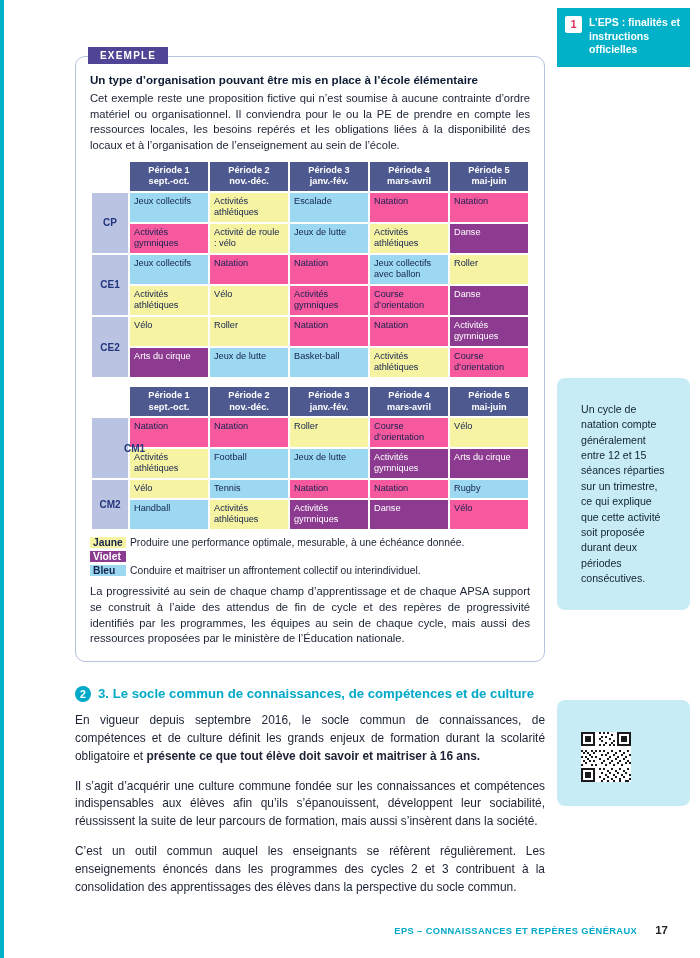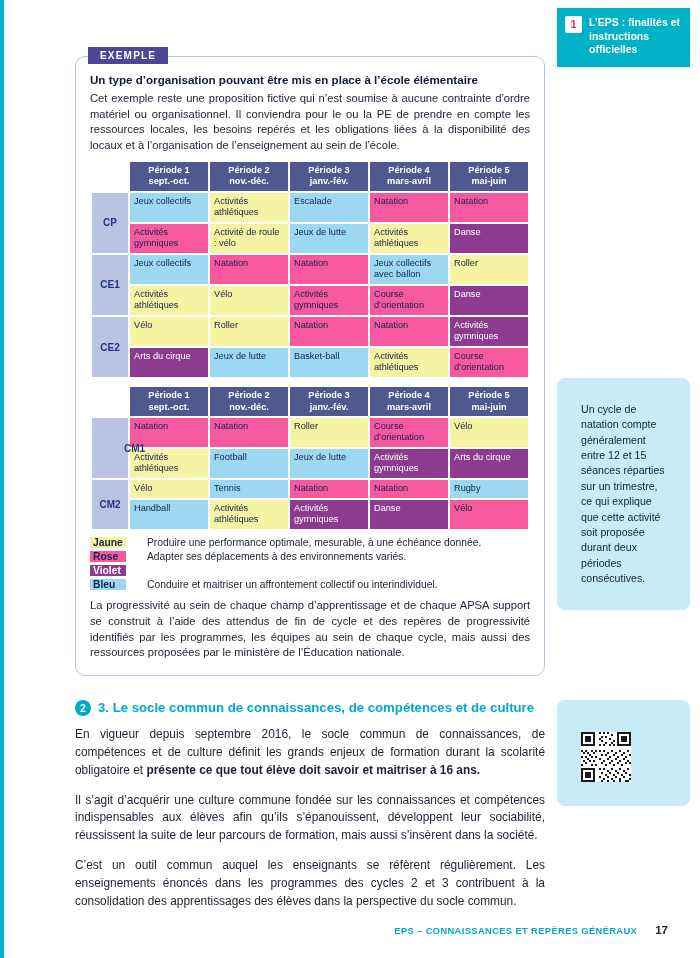--- a/index.html
+++ b/index.html
@@ -45,21 +45,21 @@
   .sched th.corner { background: transparent; width: 36px; }
   .sched th.period { background: #4d598f; color: #fff; text-align: center; padding: 3px 15px; line-height: 1.25; font-weight: bold; }
   .sched th.rowlabel { background: #bac4e2; color: #22357d; font-size 10px; font-weight: bold; text-align: center; vertical-align: middle; }
   .sched td { padding: 3px 4px 4px 4px; vertical-align: top; color: #13214d; line-height: 1.2; }
   .c-jaune { background: #f6f3a3; }
   .c-rose { background: #f7599f; }
   .c-violet { background: #8c3b90; color: #ffffff !important; }
   .c-bleu { background: #9cd9f0; }
 
   .legend { margin: 6px 0 8px 0; }
-  .legend-row { display: flex; gap: 21px; align-items: flex-start; font-size: 10.3px; margin: 3px 0; color: #1a2133; }
+  .legend-row { display: flex; gap: 4px; align-items: flex-start; font-size: 10.3px; margin: 3px 0; color: #1a2133; }
   .swatch { font-weight: bold; padding: 0 3px; min-width: 36px; flex-shrink: 0; color: #13214d; }
 
   .section-title {
     display: flex; align-items: center; gap: 7px;
     color: #00a9c7; font-size: 13.2px; font-weight: bold;
     margin: 24px 0 10px 0;
   }
   .badge2 {
     width: 16px; height: 16px; border-radius: 50%; background: #00a9c7; color: #fff;
     font-size: 10.5px; font-weight: bold; display: flex; align-items: center; justify-content: center;
@@ -228,24 +228,20 @@
                 <td class="c-rose">Vélo</td>
               </tr>
             </tbody>
           </table>
         </div>
 
       <div class="legend">
           <div class="legend-row">
             <span class="swatch c-jaune">Jaune</span>
             <span>Produire une performance optimale, mesurable, à une échéance donnée.</span>
-          </div>
-          <div class="legend-row">
-            <span class="swatch c-rose">Rose</span>
-            <span>Adapter ses déplacements à des environnements variés.</span>
           </div>
           <div class="legend-row">
             <span class="swatch c-violet">Violet</span>
           </div>
           <div class="legend-row">
             <span class="swatch c-bleu">Bleu</span>
             <span>Conduire et maitriser un affrontement collectif ou interindividuel.</span>
           </div>
         </div>
 

